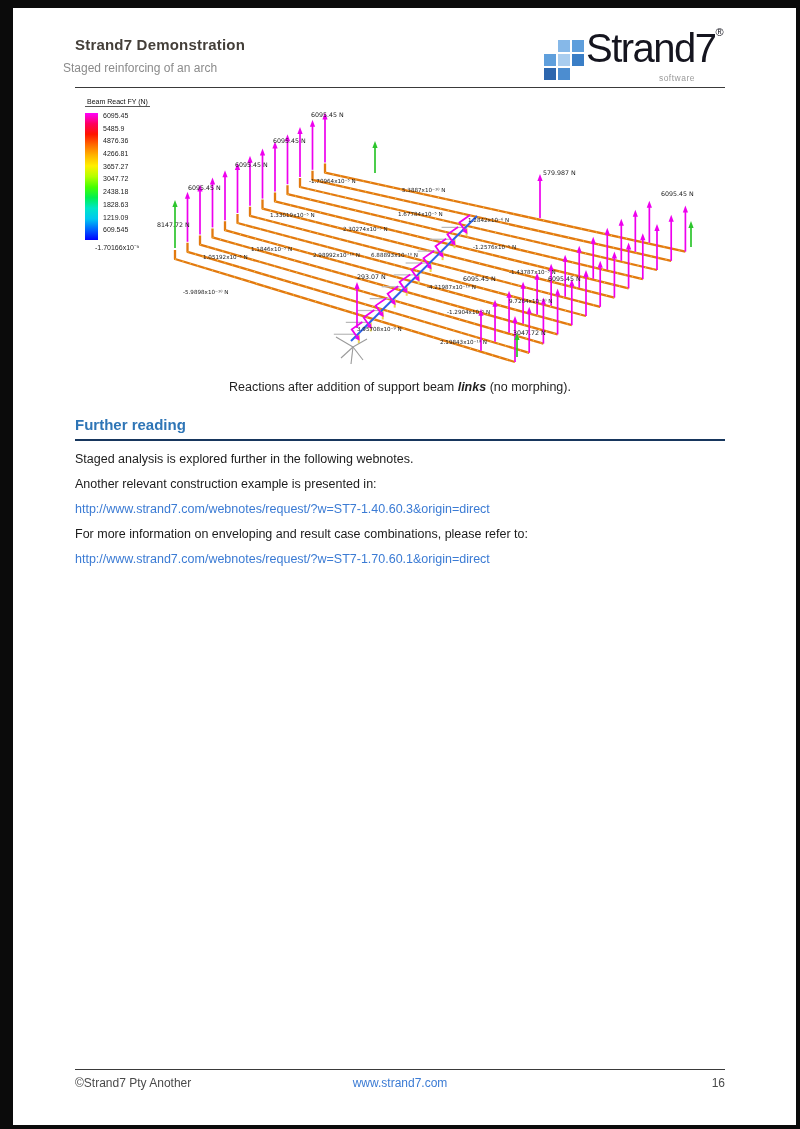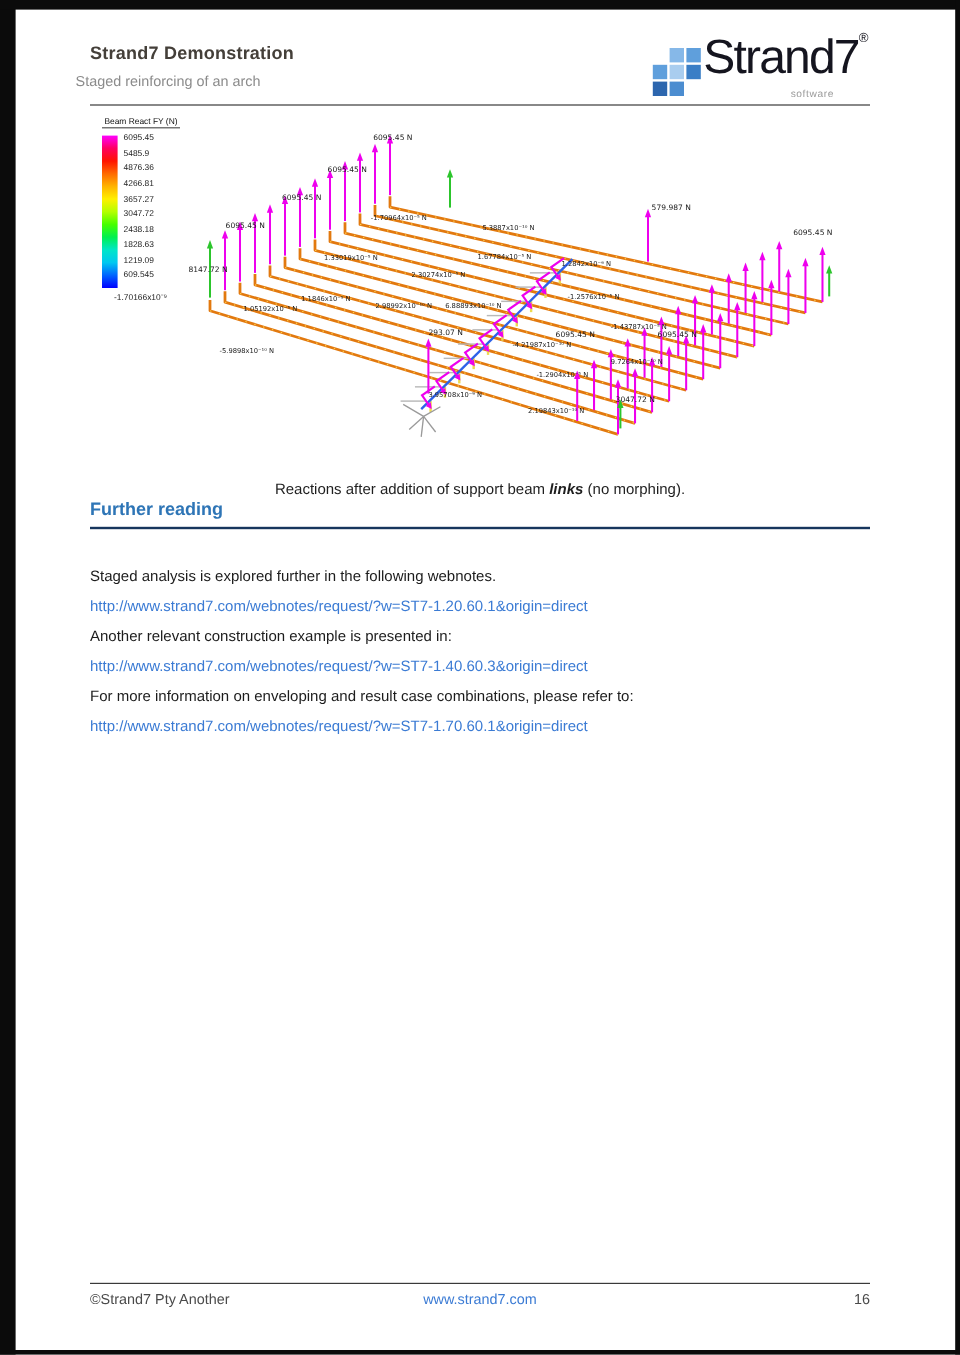--- a/index.html
+++ b/index.html
@@ -41,27 +41,27 @@
   #model-svg text{font-family:"DejaVu Sans",sans-serif;}
   .legend{position:absolute;left:0;top:3px;width:100px;font-size:7px;color:#222;}
   .legend-title{font-size:7px;color:#111;border-bottom:1px solid #555;display:inline-block;padding:0 2px 1px 2px;white-space:nowrap;}
   .legend-body{display:flex;margin-top:3px;}
   .legend-bar{width:13px;height:127px;margin-top:3px;}
   .legend-vals{margin-left:5px;}
   .legend-vals div{line-height:12.7px;height:12.7px;white-space:nowrap;}
   .legend-min{margin-top:3px;margin-left:10px;white-space:nowrap;}
 
   
-  .caption{position:absolute;left:75px;top:401px;width:650px;text-align:center;font-size:12.5px;color:#1f1f1f;}
+  .caption{position:absolute;left:75px;top:380px;width:650px;text-align:center;font-size:12.5px;color:#1f1f1f;}
   .caption .em{font-weight:bold;font-style:italic;}
 
   
   .fr-heading{position:absolute;left:75px;top:416px;font-size:15px;font-weight:bold;color:#2e75b6;}
   .rule.fr{left:75px;top:439px;width:650px;height:2px;background:#17365d;}
-  .reading{position:absolute;left:75px;top:452px;width:650px;margin-top:21px;}
+  .reading{position:absolute;left:75px;top:452px;width:650px;}
   .para{font-size:12.5px;color:#1c1c1c;margin:0 0 10px 0;line-height:15px;}
   a.weblink{color:#3b7bd4;text-decoration:none;cursor:pointer;}
 
   
   .rule.footer{left:75px;top:1069px;width:650px;}
   .footer{position:absolute;left:75px;top:1076px;width:650px;font-size:12px;color:#4a4a4a;}
   .footer .copyright{position:absolute;left:0;}
   .footer .site{position:absolute;left:0;width:650px;text-align:center;}
   .footer .pagenum{position:absolute;right:0;}
 </style>
@@ -325,21 +325,20 @@
 </div>
 
 <div class="caption">
   <span>Reactions after addition of support beam </span><span class="em">links</span><span> (no morphing).</span>
 </div>
 
 <div class="fr-heading">Further reading</div>
 <div class="rule fr"></div>
 <div class="reading" id="reading-list">
     <div class="para">Staged analysis is explored further in the following webnotes.</div>
-    <div class="para"><a class="weblink">http://www.strand7.com/webnotes/request/?w=ST7-1.20.60.1&amp;origin=direct</a></div>
     <div class="para">Another relevant construction example is presented in:</div>
     <div class="para"><a class="weblink">http://www.strand7.com/webnotes/request/?w=ST7-1.40.60.3&amp;origin=direct</a></div>
     <div class="para">For more information on enveloping and result case combinations, please refer to:</div>
     <div class="para"><a class="weblink">http://www.strand7.com/webnotes/request/?w=ST7-1.70.60.1&amp;origin=direct</a></div>
   </div>
 
 <div class="rule footer"></div>
 <div class="footer">
   <span class="copyright">©Strand7 Pty Another</span>
   <span class="site"><a class="weblink">www.strand7.com</a></span>

